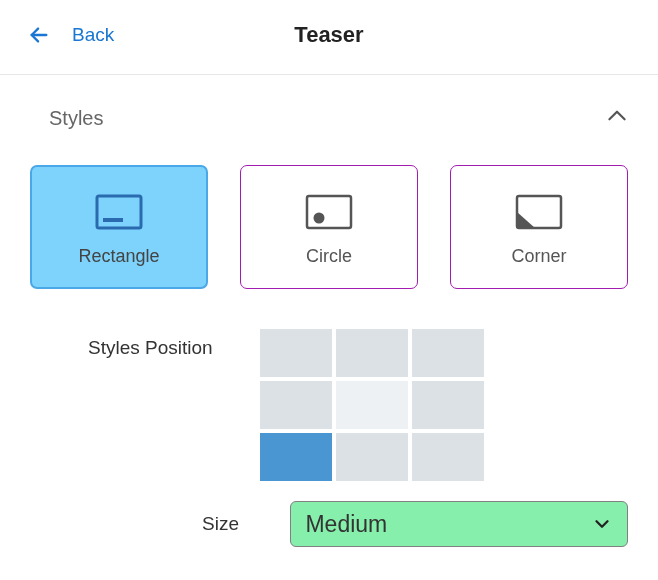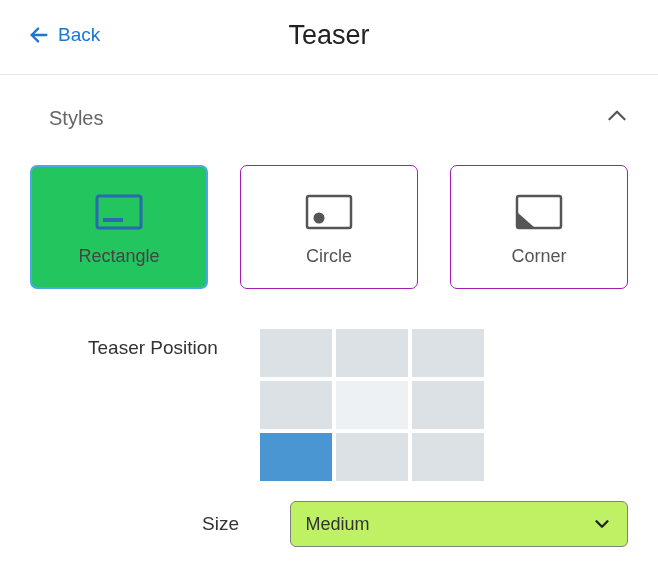--- a/index.html
+++ b/index.html
@@ -12,32 +12,32 @@
   }
   .header {
     display: flex;
     align-items: center;
     padding: 24px 28px 28px 28px;
     position: relative;
   }
   .back-btn {
     display: flex;
     align-items: center;
-    gap: 8px;
+    gap: 22px;
     color: #1976d2;
     font-size: 19px;
     cursor: pointer;
   }
   .back-btn svg { display: block; }
   .title {
     position: absolute;
     left: 50%;
     transform: translateX(-50%);
-    font-size: 27px;
-    font-weight: 400;
+    font-size: 22px;
+    font-weight: 700;
     color: #222;
   }
   .divider {
     border-top: 1px solid #e6e6e6;
   }
   .section-header {
     display: flex;
     align-items: center;
     justify-content: space-between;
     padding: 28px 28px 8px 28px;
@@ -59,21 +59,21 @@
     border: 1px solid #a21caf;
     border-radius: 7px;
     display: flex;
     flex-direction: column;
     align-items: center;
     justify-content: center;
     cursor: pointer;
     background: #fff;
   }
   .style-card.selected {
-    background: #22c55e;
+    background: #7dd3fc;
     border: 2px solid #4ba8e8;
   }
   .style-icon {
     height: 48px;
     display: flex;
     align-items: center;
     justify-content: center;
   }
   .style-label {
     margin-top: 10px;
@@ -112,23 +112,23 @@
   .select-wrap {
     position: relative;
     width: 374px;
   }
   .select-box {
     width: 100%;
     height: 46px;
     border: 1px solid #808080;
     border-radius: 6px;
     padding: 0 14px;
-    font-size: 18px;
+    font-size: 23px;
     color: #333;
-    background: #bef264;
+    background: #86efac;
     display: flex;
     align-items: center;
     justify-content: space-between;
     cursor: pointer;
   }
   .select-box svg { flex-shrink: 0; }
 </style>
 </head>
 <body>
 
@@ -178,21 +178,21 @@
       <svg width="48" height="36" viewBox="0 0 48 36">
           <rect x="2" y="2" width="44" height="32" rx="2" fill="none" stroke="#555" stroke-width="2.5"></rect>
           <path d="M 2 18 L 2 32 Q 2 34 4 34 L 20 34 Z" fill="#555"></path>
         </svg>
     </div>
     <div class="style-label">Corner</div>
   </div>
 </div>
 
 <div class="form-row">
-  <div class="form-label">Teaser Position</div>
+  <div class="form-label">Styles Position</div>
   <div class="position-grid">
     <div class="pos-cell"></div>
     <div class="pos-cell"></div>
     <div class="pos-cell"></div>
     <div class="pos-cell"></div>
     <div class="pos-cell center"></div>
     <div class="pos-cell"></div>
     <div class="pos-cell selected"></div>
     <div class="pos-cell"></div>
     <div class="pos-cell"></div>

